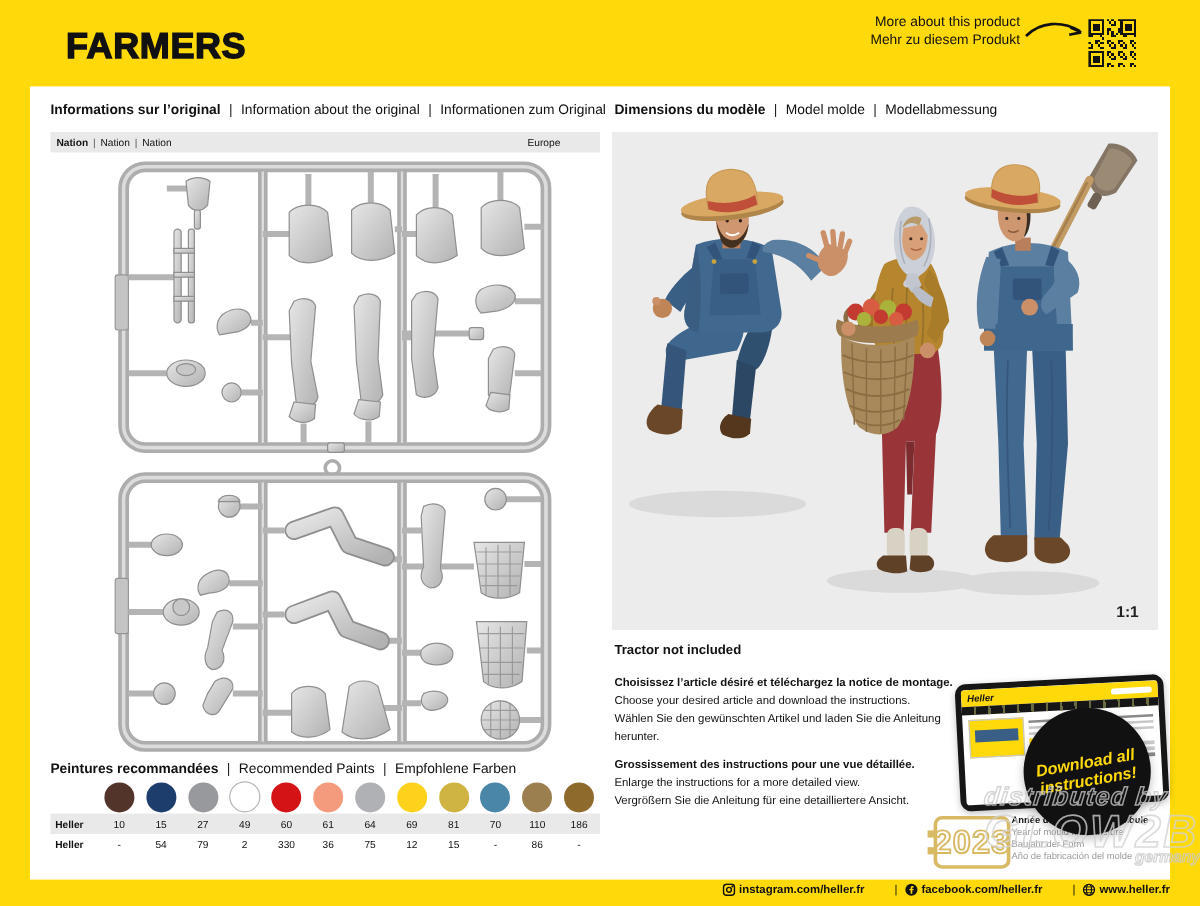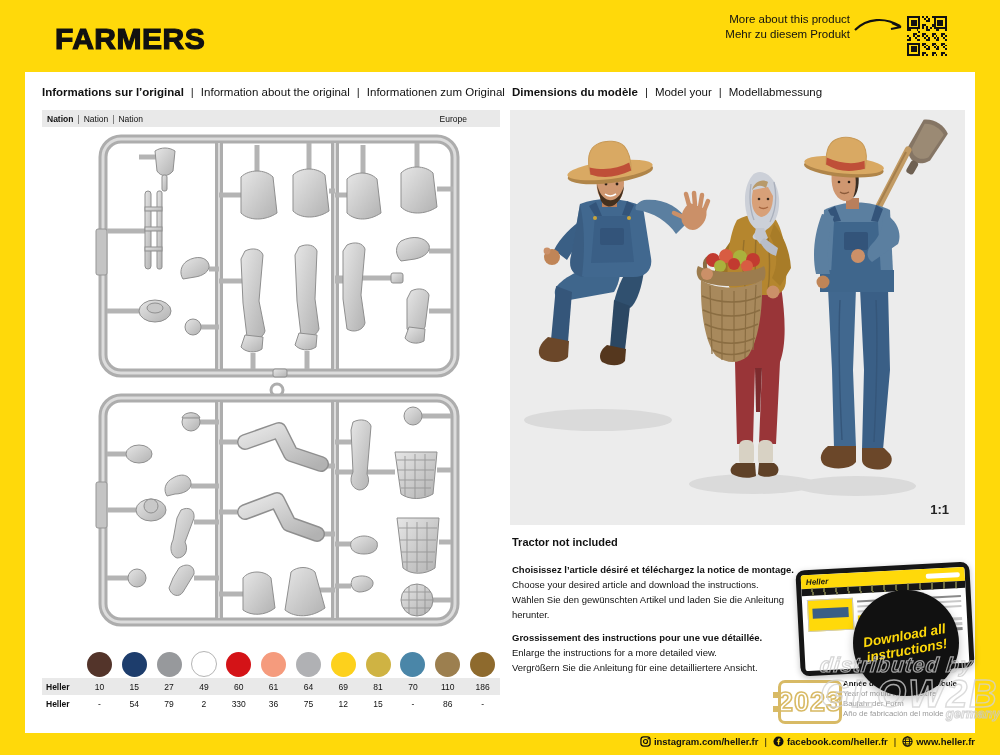--- a/index.html
+++ b/index.html
@@ -83,21 +83,21 @@
   
   .watermark{position:absolute;left:820px;top:653px;width:180px;z-index:9;pointer-events:none;
        font-style:italic;font-weight:700;opacity:.78;}
   .wm-distributed{font-size:21px;color:transparent;-webkit-text-stroke:1.2px #c9c9c9;
        transform:skewX(-6deg);letter-spacing:1px;white-space:nowrap;}
   .wm-glow{font-size:38px;line-height:38px;color:transparent;-webkit-text-stroke:1.4px #d2d2d2;
        letter-spacing:2px;margin-top:-2px;}
   .wm-germany{font-size:13px;text-align:right;color:transparent;-webkit-text-stroke:1px #c9c9c9;margin-top:-7px;}
   
   .footer-links{position:absolute;right:25px;top:736px;font-size:9.5px;font-weight:700;
-       display:flex;align-items:center;}
+       display:flex;align-items:center;gap:19px;}
   .f-item{display:flex;align-items:center;}
   .f-item + .f-item::before{content:"|";margin:0 6px;font-weight:400;}
   .f-item svg{width:11px;height:11px;margin-right:3px;}
   a.flink{color:#111;text-decoration:none;}
 </style>
 </head>
 <body>
 
 <div class="brand-title">FARMERS</div>
 
@@ -465,20 +465,23 @@
       <g stroke="#8f8f8f" stroke-width="1" opacity=".8">
         <path d="M302,78 L340,78 M303,88 L339,88 M304,98 L338,98 M306,106 L336,106"></path>
         <path d="M304,146 L342,146 M305,158 L341,158 M306,170 L340,170 M308,180 L338,180"></path>
         <path d="M308,210 L336,210 M306,218 L338,218 M308,226 L336,226 M314,204 L314,232 M322,202 L322,234 M330,204 L330,232"></path>
         <path d="M310,74 L310,114 M320,72 L320,116 M330,72 L330,114"></path>
         <path d="M312,140 L312,188 M322,140 L322,190 M332,140 L332,188"></path>
       </g>
     </svg>
   </div>
 
+  <div class="tri-head" style="left:17px;top:563px;">
+    <b>Peintures recommandées</b><span class="sep">Recommended Paints</span><span class="sep">Empfohlene Farben</span>
+  </div>
   <div class="paint-table">
     <div class="p-row p-swatches">
         <div class="p-label"></div>
         <div class="p-cell"><span class="swatch" style="background: rgb(83, 52, 42);"></span></div>
         <div class="p-cell"><span class="swatch" style="background: rgb(29, 61, 108);"></span></div>
         <div class="p-cell"><span class="swatch" style="background: rgb(151, 153, 156);"></span></div>
         <div class="p-cell"><span class="swatch is-white" style="background: rgb(255, 255, 255);"></span></div>
         <div class="p-cell"><span class="swatch" style="background: rgb(212, 19, 23);"></span></div>
         <div class="p-cell"><span class="swatch" style="background: rgb(245, 155, 125);"></span></div>
         <div class="p-cell"><span class="swatch" style="background: rgb(176, 177, 180);"></span></div>
@@ -514,21 +517,21 @@
         <div class="p-cell">75</div>
         <div class="p-cell">12</div>
         <div class="p-cell">15</div>
         <div class="p-cell">-</div>
         <div class="p-cell">86</div>
         <div class="p-cell">-</div>
       </div>
   </div>
 
   <div class="tri-head" style="left:487px;top:14px;">
-    <b>Dimensions du modèle</b><span class="sep">Model your</span><span class="sep">Modellabmessung</span>
+    <b>Dimensions du modèle</b><span class="sep">Model molde</span><span class="sep">Modellabmessung</span>
   </div>
 
   <div class="model-image">
     <svg width="455" height="415" viewBox="0 0 455 415">
       <rect x="0" y="0" width="455" height="415" fill="#ececec"></rect>
       <ellipse cx="88" cy="310" rx="74" ry="11" fill="#dadada"></ellipse>
       <ellipse cx="243" cy="374" rx="64" ry="10" fill="#dadada"></ellipse>
       <ellipse cx="346" cy="376" rx="60" ry="10" fill="#dadada"></ellipse>
 
       <g>

